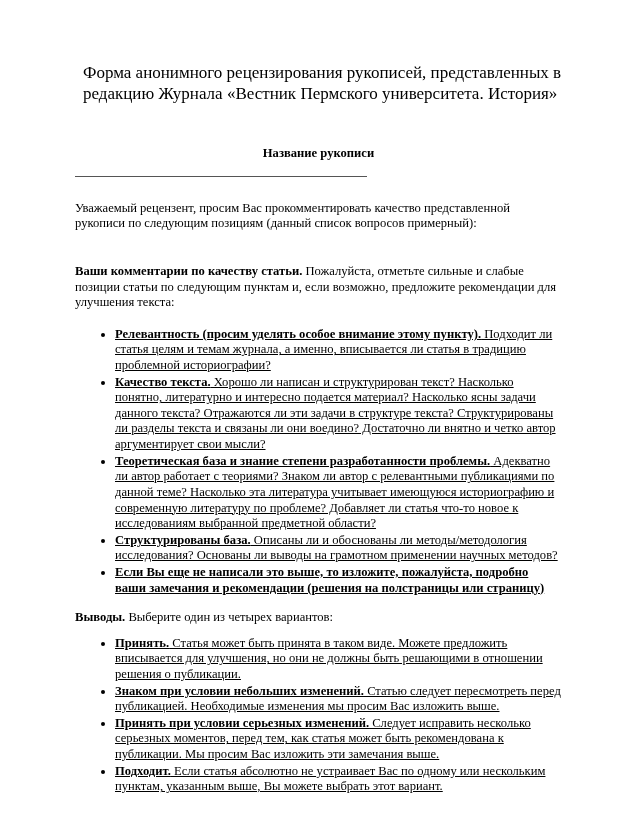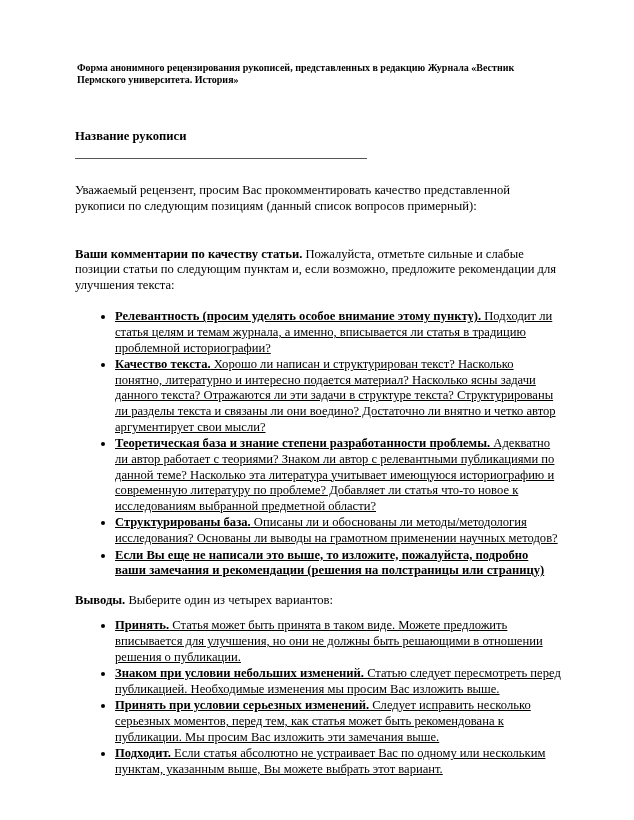--- a/index.html
+++ b/index.html
@@ -13,27 +13,28 @@
     height: 820px;
     box-sizing: border-box;
     background: #ffffff;
     padding: 62px 72px 40px 75px;
     font-family: "Liberation Serif", serif;
     font-size: 12.6px;
     line-height: 1.24;
     color: #000000;
   }
   .title {
-    font-size: 10px;
-    font-weight: bold;
-    margin: 0 0 42px 2px;
+    font-size: 17px;
+    font-weight: normal;
+    margin: 0 0 42px 8px;
   }
   .label {
     font-weight: bold;
     margin: 0 0 3px 0;
+    text-align: center;
   }
   .fill-line {
     width: 292px;
     height: 0;
     border-bottom: 1px solid #555555;
     margin: 14px 0 24px 0;
   }
   .para {
     margin: 0 0 32px 0;
   }

